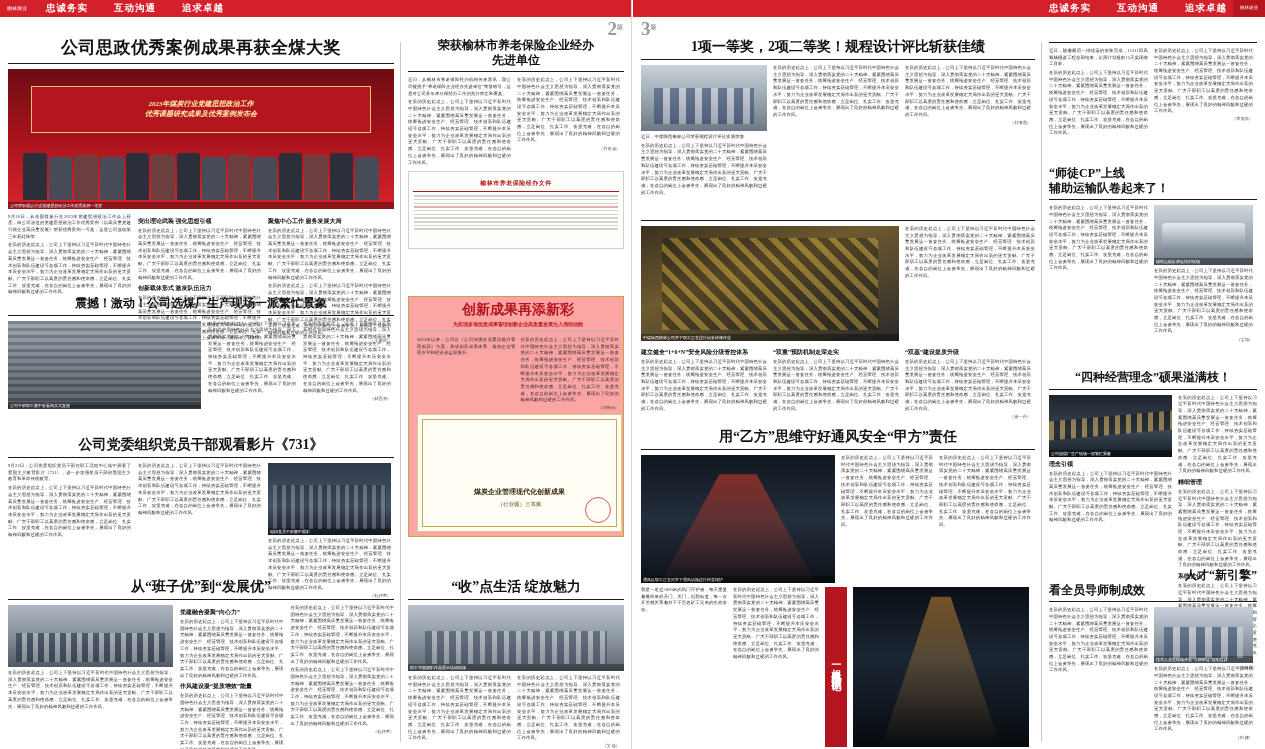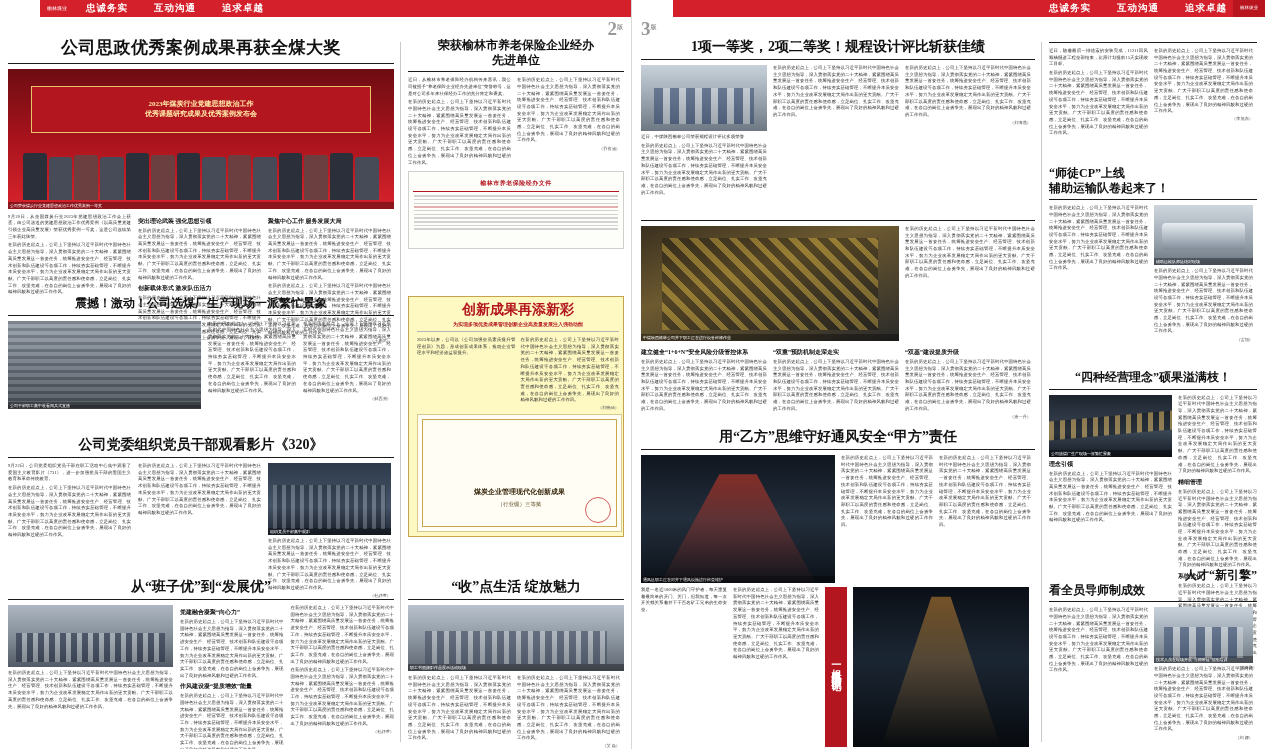--- a/index.html
+++ b/index.html
@@ -19,21 +19,20 @@
   #page-right { left:633px; width:632px; }
 
   
   .masthead {
     position:relative;
     height:17px;
     background:#d4202a;
     color:#fff;
     display:flex; align-items:center;
     overflow:hidden;
-    margin-left:40px;
   }
   .masthead .logo {
     width:34px; height:17px; background:#d4202a;
     display:flex; align-items:center; justify-content:center;
     font-size:5px; line-height:1.05; color:#fff; letter-spacing:0;
     text-align:center; font-family:"Liberation Sans", sans-serif;
   }
   .masthead .slogans {
     flex:1; display:flex; gap:26px; font-size:9.5px; letter-spacing:1px;
     font-family:"Liberation Sans", sans-serif; font-weight:bold;
@@ -203,21 +202,21 @@
   }
   .ph-meeting::after {
     content:""; position:absolute; left:5%; right:5%; top:45%; bottom:8%;
     background:repeating-linear-gradient(90deg, rgba(30,40,60,.55) 0 6px, rgba(255,255,255,.25) 6px 11px);
   }
 
   
   .boxed {
     border:1px solid #c6a24b; padding:4px;
   }
-  .tinted { background:#fef9c3;padding-left:8px; }
+  .tinted { background:#fca5a5;padding-left:8px; }
   .vline { position:absolute; width:1px; background:#c9c9c9; }
 
   .vtitle {
     writing-mode:vertical-rl; text-orientation:upright;
     font-size:10px; font-weight:bold; letter-spacing:2px; color:#fff;
   }
   .sideband {
     background:#b3161f; color:#fff; display:flex; align-items:center; justify-content:center;
   }
   .byline { font-size:4.2px; color:#555; text-align:right; margin-top:1.5px; }
@@ -242,21 +241,21 @@
   </div>
 
   <div class="content">
 
     <div class="vline" style="left:400px; top:4px; height:700px;"></div>
 
     <div class="col" style="left:8px; width:386px;">
       <div class="headline hl-xl">公司思政优秀案例成果再获全煤大奖</div>
       <div class="rule"></div>
 
-      <div class="photo ph-stage" style="width:386px; height:140px;">
+      <div class="photo ph-stage" style="width:386px; height:140px;font-style:italic;">
         <div class="banner">
           <span>2023年煤炭行业党建思想政治工作</span>
           <span>优秀课题研究成果及优秀案例发布会</span>
         </div>
         <div class="people">
           <i></i>
             <i></i>
             <i></i>
             <i></i>
             <i></i>
@@ -306,21 +305,21 @@
           <div class="body-text">在新的历史起点上，公司上下坚持以习近平新时代中国特色社会主义思想为指导，深入贯彻落实党的二十大精神，紧紧围绕高质量发展这一首要任务，统筹推进安全生产、经营管理、技术创新和队伍建设等各项工作，持续夯实基础管理，不断提升本质安全水平，努力为企业改革发展稳定大局作出新的更大贡献。广大干部职工以高度的责任感和使命感，立足岗位、扎实工作、攻坚克难，在各自的岗位上奋勇争先，展现出了良好的精神风貌和过硬的工作作风。</div>
         </div>
         <div style="width:88px;">
           <div class="body-text">在新的历史起点上，公司上下坚持以习近平新时代中国特色社会主义思想为指导，深入贯彻落实党的二十大精神，紧紧围绕高质量发展这一首要任务，统筹推进安全生产、经营管理、技术创新和队伍建设等各项工作，持续夯实基础管理，不断提升本质安全水平，努力为企业改革发展稳定大局作出新的更大贡献。广大干部职工以高度的责任感和使命感，立足岗位、扎实工作、攻坚克难，在各自的岗位上奋勇争先，展现出了良好的精神风貌和过硬的工作作风。</div>
           <div class="byline">（郝西洲）</div>
         </div>
       </div>
     </div>
 
     <div class="col" style="left:8px; top:398px; width:386px;">
-      <div class="headline hl-lg">公司党委组织党员干部观看影片《320》</div>
+      <div class="headline hl-lg">公司党委组织党员干部观看影片《731》</div>
       <div class="rule"></div>
       <div style="display:flex; gap:7px;">
         <div style="width:123px;">
           <div class="body-text">9月22日，公司党委组织党员干部在职工活动中心集中观看了爱国主义教育影片《731》，进一步加强党员干部的爱国主义教育和革命传统教育。</div>
           <div class="body-text" style="margin-top:2px;">在新的历史起点上，公司上下坚持以习近平新时代中国特色社会主义思想为指导，深入贯彻落实党的二十大精神，紧紧围绕高质量发展这一首要任务，统筹推进安全生产、经营管理、技术创新和队伍建设等各项工作，持续夯实基础管理，不断提升本质安全水平，努力为企业改革发展稳定大局作出新的更大贡献。广大干部职工以高度的责任感和使命感，立足岗位、扎实工作、攻坚克难，在各自的岗位上奋勇争先，展现出了良好的精神风貌和过硬的工作作风。</div>
         </div>
         <div style="width:123px;">
           <div class="body-text">在新的历史起点上，公司上下坚持以习近平新时代中国特色社会主义思想为指导，深入贯彻落实党的二十大精神，紧紧围绕高质量发展这一首要任务，统筹推进安全生产、经营管理、技术创新和队伍建设等各项工作，持续夯实基础管理，不断提升本质安全水平，努力为企业改革发展稳定大局作出新的更大贡献。广大干部职工以高度的责任感和使命感，立足岗位、扎实工作、攻坚克难，在各自的岗位上奋勇争先，展现出了良好的精神风貌和过硬的工作作风。</div>
         </div>
         <div style="width:123px;">

